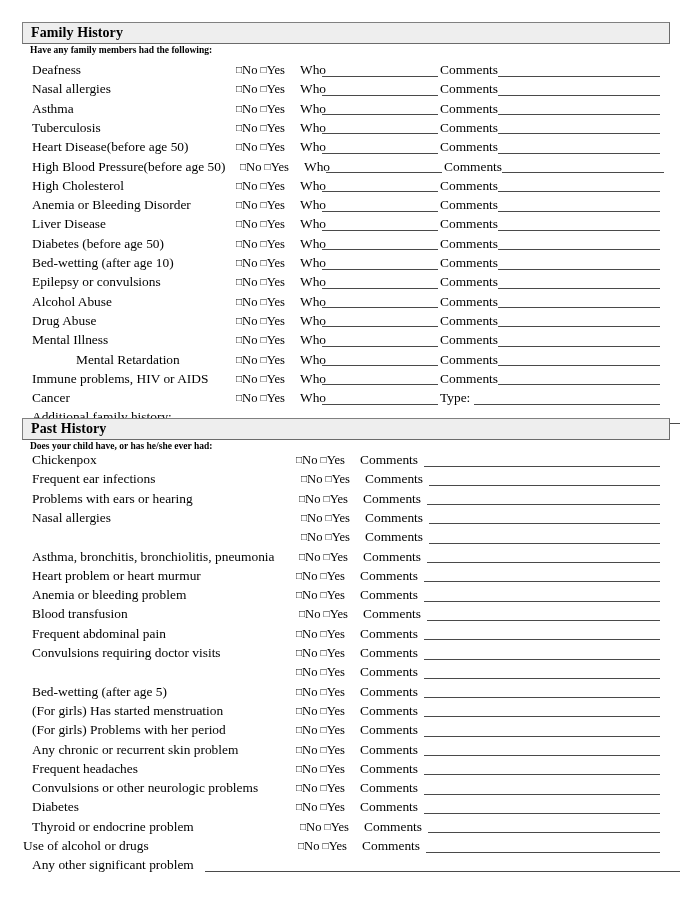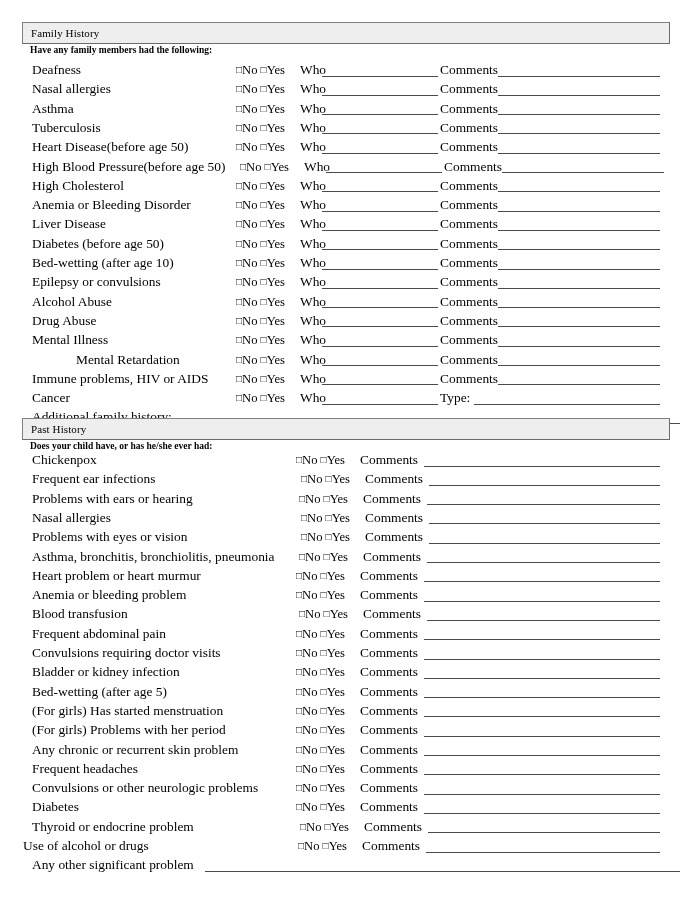--- a/index.html
+++ b/index.html
@@ -32,22 +32,22 @@
     box-sizing: border-box;
     background: #eeeeee;
     border: 1px solid #808080;
     border-right-color: #6b6b6b;
     border-bottom-color: #6b6b6b;
     display: flex;
     align-items: center;
     padding-left: 8px;
   }
   .section-bar .section-title {
-    font-size: 11px;
-    font-weight: normal;
+    font-size: 14px;
+    font-weight: bold;
     letter-spacing: 0.1px;
     line-height: 1;
   }
 
   
   .prompt {
     position: absolute;
     left: 30px;
     font-size: 9.5px;
     font-weight: bold;
@@ -291,21 +291,20 @@
         <span class="fieldlabel" style="left: 363px;">Comments</span>
         <span class="rule" style="left: 427px; width: 233px; top: 15.5px;"></span>
       </div>
       <div class="row" style="top: 507.9px;">
         <span class="label" style="left: 32px;">Nasal allergies</span>
         <span class="choices" style="left: 301px;"><span><span class="box">□</span><span>No</span></span> <span><span class="box">□</span><span>Yes</span></span></span>
         <span class="fieldlabel" style="left: 365px;">Comments</span>
         <span class="rule" style="left: 429px; width: 231px; top: 15.5px;"></span>
       </div>
       <div class="row" style="top: 527.2px;">
-        <span class="label" style="left: 32px;">Problems with eyes or vision</span>
         <span class="choices" style="left: 301px;"><span><span class="box">□</span><span>No</span></span> <span><span class="box">□</span><span>Yes</span></span></span>
         <span class="fieldlabel" style="left: 365px;">Comments</span>
         <span class="rule" style="left: 429px; width: 231px; top: 15.5px;"></span>
       </div>
       <div class="row" style="top: 546.5px;">
         <span class="label" style="left: 32px;">Asthma, bronchitis, bronchiolitis, pneumonia</span>
         <span class="choices" style="left: 299px;"><span><span class="box">□</span><span>No</span></span> <span><span class="box">□</span><span>Yes</span></span></span>
         <span class="fieldlabel" style="left: 363px;">Comments</span>
         <span class="rule" style="left: 427px; width: 233px; top: 15.5px;"></span>
       </div>
@@ -333,21 +332,20 @@
         <span class="fieldlabel" style="left: 360px;">Comments</span>
         <span class="rule" style="left: 424px; width: 236px; top: 15.5px;"></span>
       </div>
       <div class="row" style="top: 643px;">
         <span class="label" style="left: 32px;">Convulsions requiring doctor visits</span>
         <span class="choices" style="left: 296px;"><span><span class="box">□</span><span>No</span></span> <span><span class="box">□</span><span>Yes</span></span></span>
         <span class="fieldlabel" style="left: 360px;">Comments</span>
         <span class="rule" style="left: 424px; width: 236px; top: 15.5px;"></span>
       </div>
       <div class="row" style="top: 662.3px;">
-        <span class="label" style="left: 32px;">Bladder or kidney infection</span>
         <span class="choices" style="left: 296px;"><span><span class="box">□</span><span>No</span></span> <span><span class="box">□</span><span>Yes</span></span></span>
         <span class="fieldlabel" style="left: 360px;">Comments</span>
         <span class="rule" style="left: 424px; width: 236px; top: 15.5px;"></span>
       </div>
       <div class="row" style="top: 681.6px;">
         <span class="label" style="left: 32px;">Bed-wetting (after age 5)</span>
         <span class="choices" style="left: 296px;"><span><span class="box">□</span><span>No</span></span> <span><span class="box">□</span><span>Yes</span></span></span>
         <span class="fieldlabel" style="left: 360px;">Comments</span>
         <span class="rule" style="left: 424px; width: 236px; top: 15.5px;"></span>
       </div>

